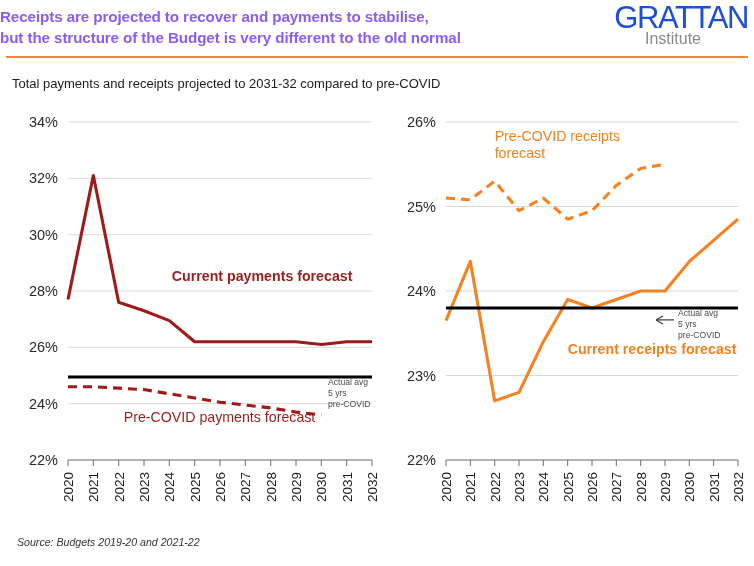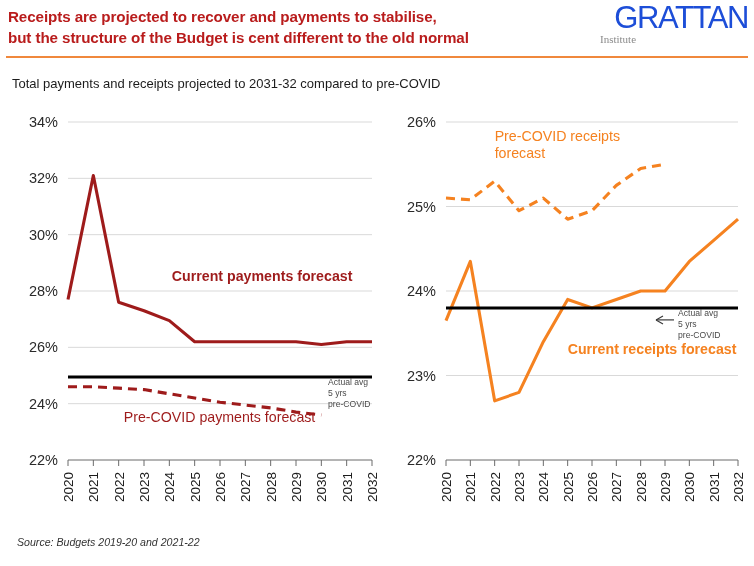--- a/index.html
+++ b/index.html
@@ -9,37 +9,37 @@
     font-family:"Liberation Sans", sans-serif;
     color:#1a1a1a;
     overflow:hidden;
     position:relative;
   }
   
   #header{
     position:absolute;left:0;top:0;width:754px;height:60px;
   }
   #title{
-    position:absolute;left:8px;top:7px;width:620px;
+    position:absolute;left:0;top:7px;width:620px;
     font-size:15.2px;font-weight:bold;line-height:1.38;
-    letter-spacing:-0.1px;color:#b91c1c;
+    letter-spacing:-0.1px;color:#8b5cf6;
   }
   #title .l{display:block;white-space:nowrap;}
   #logo{
     position:absolute;right:6px;top:2px;width:148px;height:50px;
   }
   #logo .word{
     font-family:"Liberation Sans", sans-serif;
     font-size:31px;letter-spacing:-1.4px;color:#1d4ed8;
     font-weight:400;line-height:32px;text-align:right;
     white-space:nowrap;
   }
   #logo .inst{
-    font-family:Liberation Serif, serif;
-    font-size:11px;color:#8a8a8a;text-align:left;
+    font-family:Liberation Sans, sans-serif;
+    font-size:16px;color:#8a8a8a;text-align:center;
     line-height:14px;margin-top:-2px;padding-right:2px;
   }
   #rule{
     position:absolute;left:6px;top:56px;width:742px;height:1.6px;
     background:#F0883C;
   }
   
   #subtitle{
     position:absolute;left:12px;top:48px;width:640px;
     font-size:13px;line-height:1.45;color:#1c1c1c;margin-top:27px;
@@ -62,21 +62,21 @@
     position:absolute;left:17px;top:536px;
     font-size:10.6px;font-style:italic;color:#333;
   }
 </style>
 </head>
 <body>
 
 <div id="header">
   <div id="title">
     <span class="l">Receipts are projected to recover and payments to stabilise,</span>
-    <span class="l">but the structure of the Budget is cent different to the old normal</span>
+    <span class="l">but the structure of the Budget is very different to the old normal</span>
   </div>
   <div id="logo">
     <div class="word">GRATTAN</div>
     <div class="inst">Institute</div>
   </div>
   <div id="rule"></div>
 </div>
 
 <div id="subtitle">
   <span class="l">Total payments and receipts projected to 2031-32 compared to pre-COVID</span>

